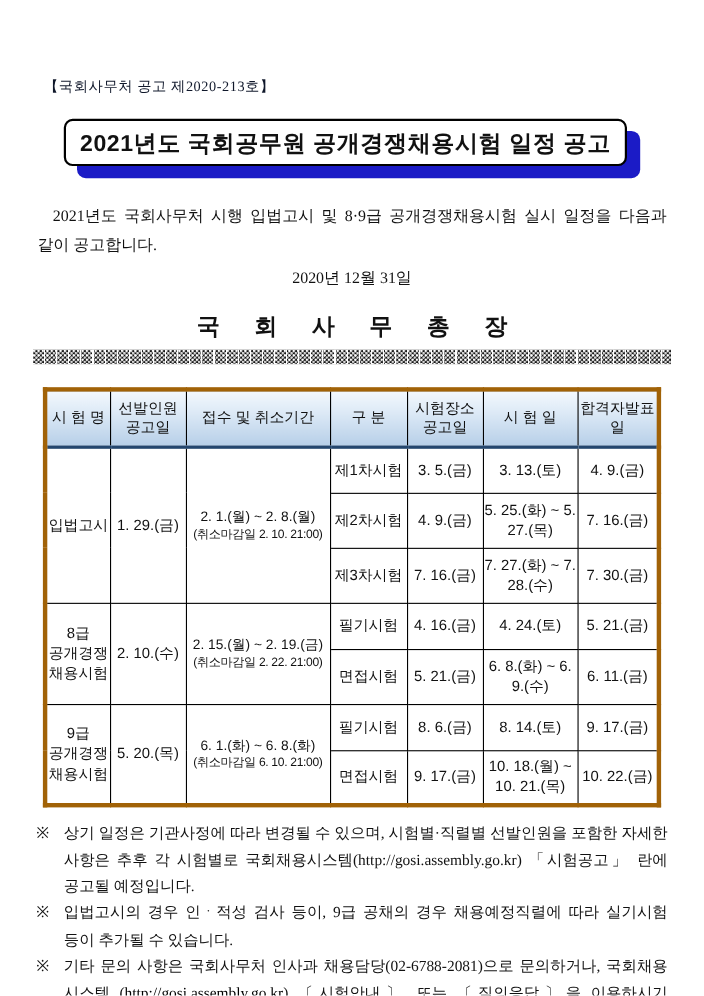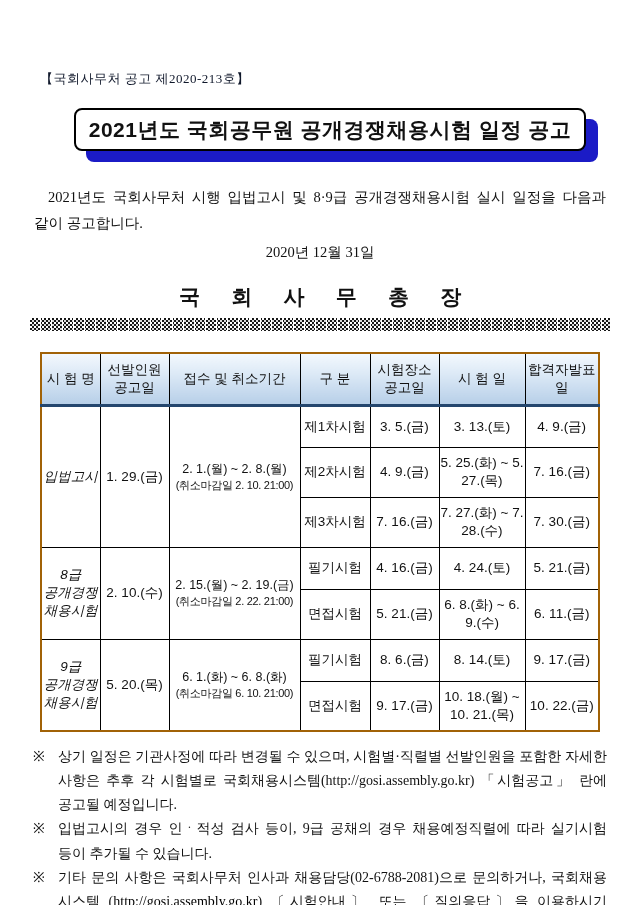--- a/index.html
+++ b/index.html
@@ -18,21 +18,21 @@
     color: #0f172a;
   }
   .banner-wrap {
     margin: 20px auto 0 auto;
     width: 524px;
     position: relative;
     height: 56px;
   }
   .banner-box {
     position: absolute;
-    left: 16px; top: 0;
+    left: 0; top: 0;
     width: 512px;
     height: 43px;
     background: #ffffff;
     border: 2px solid #000;
     border-radius: 8px;
     box-shadow: 12px 11px 0 0 #1b1bc6;
     display: flex;
     align-items: center;
     justify-content: center;
   }
@@ -72,41 +72,41 @@
       repeating-linear-gradient(90deg, rgba(255,255,255,0) 0 10px, #ffffff 10px 11px),
       radial-gradient(circle at 1px 1px, #ffffff 1px, rgba(0,0,0,0) 1.4px),
       radial-gradient(circle at 1px 1px, #d8d8d8 1px, rgba(0,0,0,0) 1.4px);
     background-size: auto, 4px 4px, 4px 4px;
     background-position: 0 0, 0 0, 2px 2px;
   }
   table.schedule {
     margin: 21px auto 0 auto;
     width: 558px;
     border-collapse: collapse;
-    border: 2px solid #a16207;
+    border: 4px solid #a16207;
     font-family: "Liberation Sans", "DejaVu Sans", sans-serif;
     table-layout: fixed;
   }
   table.schedule th, table.schedule td {
     border: 1px solid #000;
     text-align: center;
     vertical-align: middle;
     padding: 2px 1px;
   }
   table.schedule th {
     height: 52px;
     font-weight: normal;
     font-size: 13.5px;
     white-space: pre-line;
     line-height: 1.35;
     background: linear-gradient(to bottom, #f3f8fd 0%, #dcE9f6 40%, #b7cfe8 100%);
     border-bottom: 3px solid #24466e;
   }
   table.schedule td { font-size: 13.5px; line-height: 1.35; }
-  td.exam-name { white-space: pre-line; font-size: 13.5px; font-style: italic; }
+  td.exam-name { white-space: pre-line; font-size: 13.5px; }
   td.period-cell .period-line { font-size: 12.5px; }
   td.period-cell .cancel-line { font-size: 11px; letter-spacing: -0.3px; }
   tr.r-short { height: 42px; }
   tr.r-tall  { height: 50px; }
   tr.sub td  { border-top: 1px solid #8f8f8f; }
   .notes {
     margin: 13px 33px 0 33px;
     font-size: 14px;
     line-height: 1.72;
     text-align: justify;

